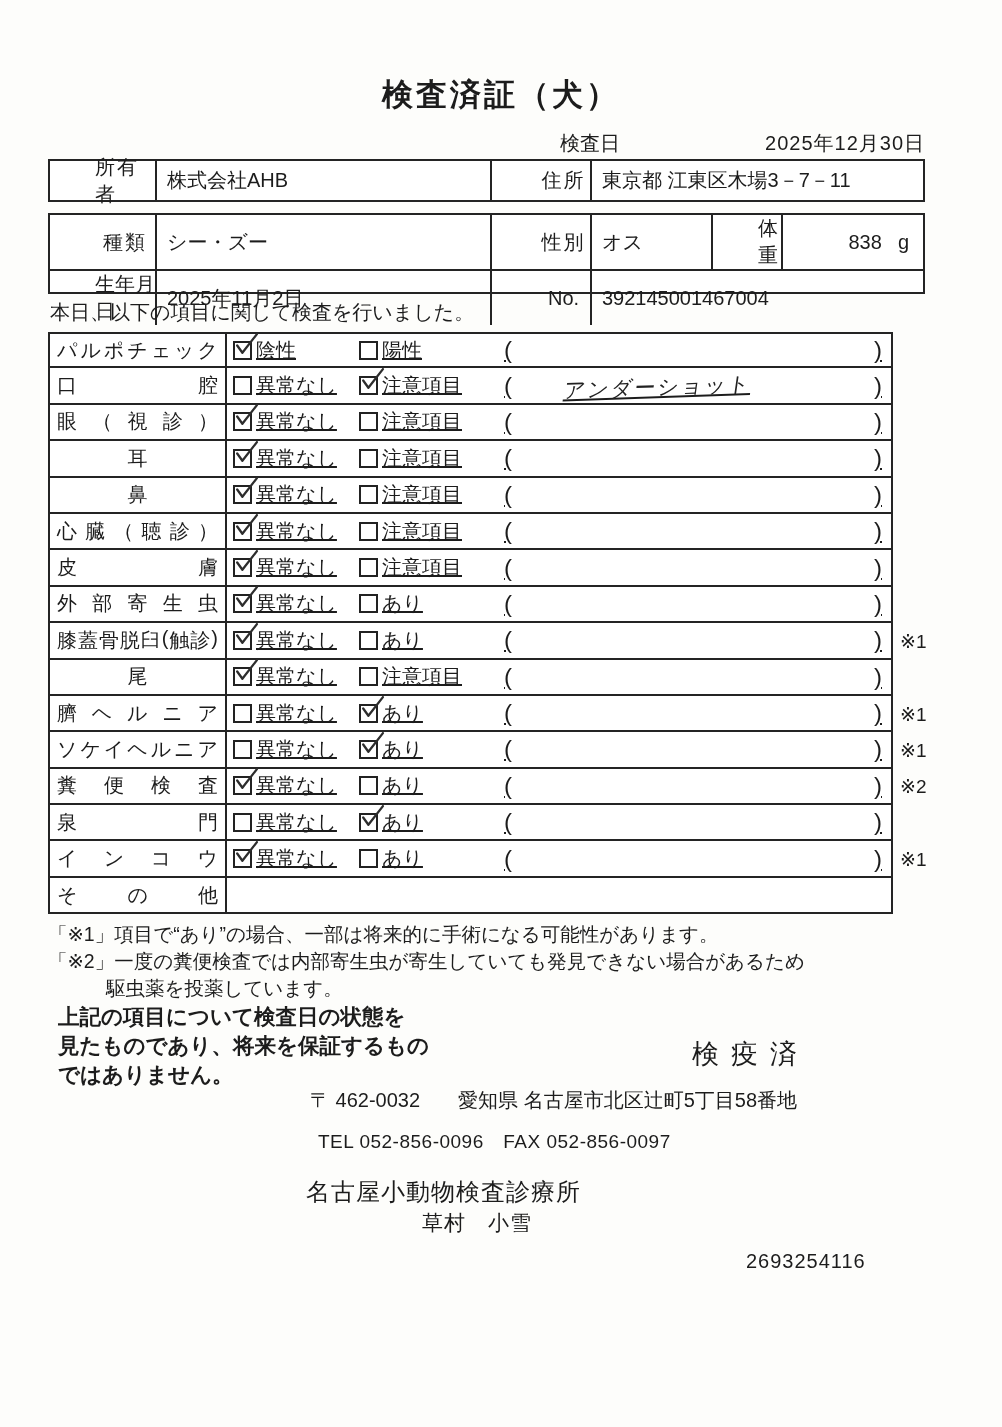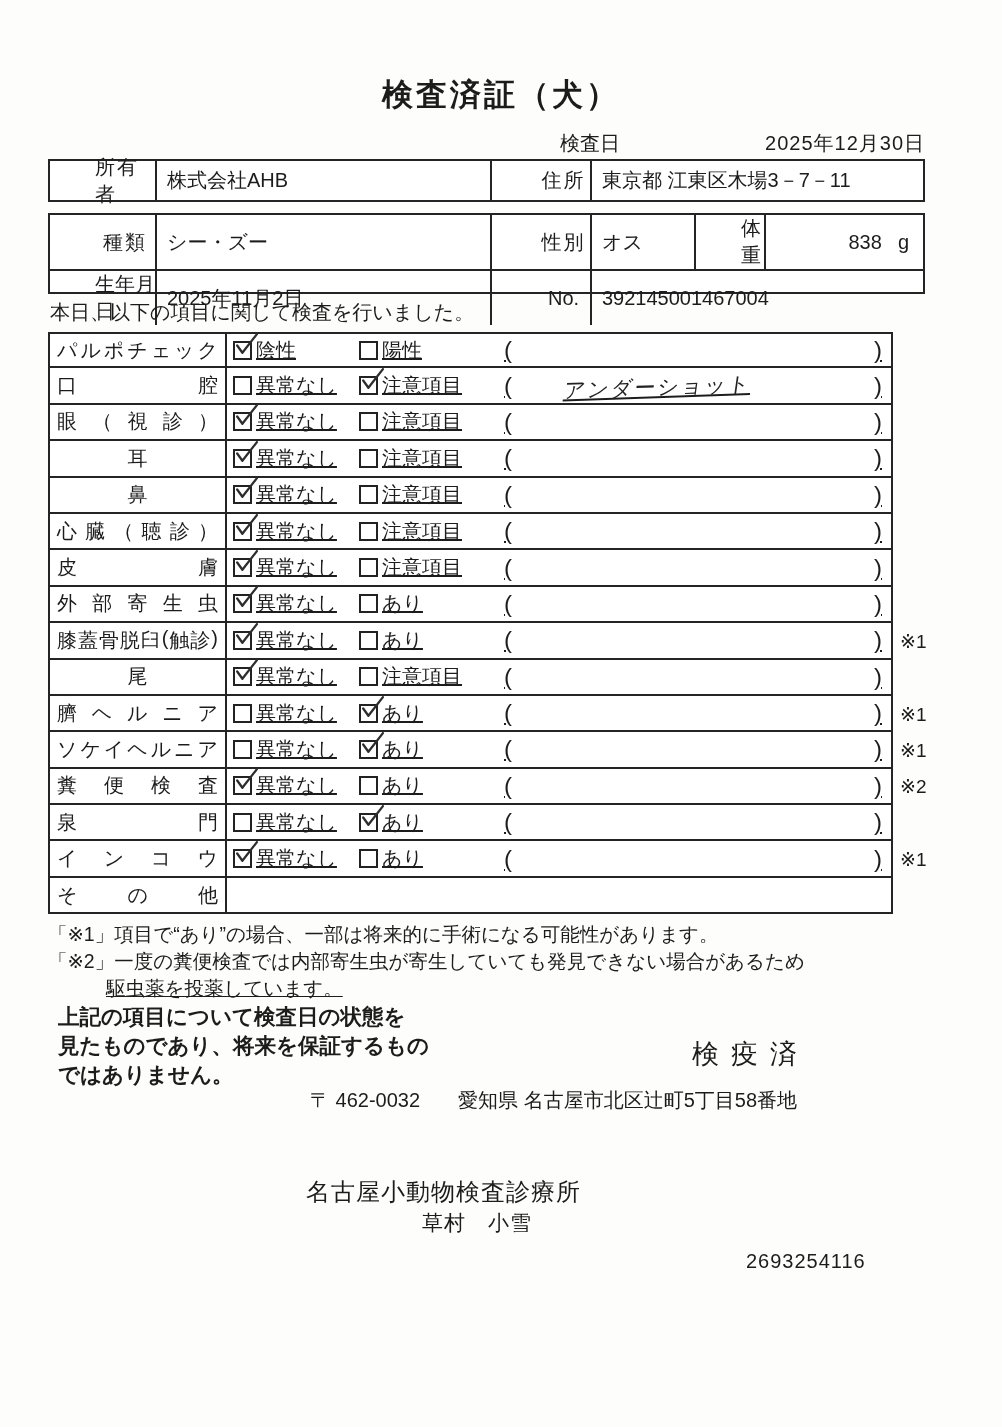--- a/index.html
+++ b/index.html
@@ -18,21 +18,21 @@
   
   .exam-row{top:130px;left:48px;width:877px;display:flex;font-size:20px;align-items:center;}
   .exam-row .lab{margin-left:512px;}
   .exam-row .val{margin-left:auto;letter-spacing:1px;}
   
   .hbox{left:48px;width:877px;border:2px solid #242424;display:flex;font-size:20px;background:#fff;box-sizing:border-box;}
   .box1{top:159px;height:43px;}
   .hcell{display:flex;align-items:center;box-sizing:border-box;}
   .hlab{justify-content:center;letter-spacing:2px;}
   .br{border-right:2px solid #242424;padding-left:45px;}
-  .w107{width:107px;}.w335{width:335px;}.w80{width:100px;text-align:center;}.w100{width:104px;}.w70{width:70px;}
+  .w107{width:107px;}.w335{width:335px;}.w80{width:100px;text-align:center;}.w100{width:121px;}.w70{width:70px;}
   .padl{padding-left:10px;}
   .box2{top:213px;height:81px;flex-direction:column;}
   .hrow{display:flex;flex:1;}
   .hrow.first{border-bottom:2px solid #242424;}
   .weightcell{flex:1;display:flex;align-items:center;justify-content:flex-end;padding-right:14px;gap:16px;}
   .flex1{flex:1;}
   
   .intro{top:299px;left:50px;font-size:20px;}
   
   .insp{top:332px;left:48px;width:895px;}
@@ -50,21 +50,21 @@
   .cb svg{position:absolute;left:-3px;top:-11px;width:27px;height:27px;display:none;overflow:visible;}
   .cb.checked svg{display:block;}
   .cb path{stroke:#2d2d2d;stroke-width:2.2;fill:none;stroke-linecap:round;stroke-linejoin:round;}
   .paren{font-size:24px;font-weight:300;color:#1c1c1c;}
   .paren-close{margin-left:auto;margin-right:9px;}
   .note{flex:1;font-size:21px;color:#222;padding-left:52px;letter-spacing:2px;transform:rotate(-2deg) skewX(-10deg);white-space:nowrap;overflow:visible;}
   .rmark{width:48px;display:flex;align-items:center;padding-left:7px;font-size:19px;box-sizing:border-box;}
   .hide{visibility:hidden;}
   
   .notes{top:921px;left:48px;font-size:19.5px;line-height:27px;}
-  .notes .indent{padding-left:58px;text-decoration:underline;}
+  .notes .indent{padding-left:58px;}
   
   .disclaimer{top:1003px;left:58px;font-size:21.5px;line-height:29px;font-weight:bold;}
   
   .stamp{top:1036px;left:692px;font-size:27px;letter-spacing:12px;}
   
   .postal-row{top:1087px;left:310px;display:flex;gap:38px;font-size:20px;}
   .telfax{top:1129px;left:318px;font-size:19px;letter-spacing:0.5px;}
   .clinic-name{top:1176px;left:306px;font-size:24px;letter-spacing:1px;}
   .examiner{top:1209px;left:422px;font-size:21px;letter-spacing:1px;}
   .serial{top:1250px;left:746px;font-size:20px;letter-spacing:1px;}
@@ -595,17 +595,18 @@
     <div>ではありません。</div>
   </div>
 
   <div class="abs stamp">検疫済</div>
 
   <div class="abs postal-row">
     <span>〒 462-0032</span>
     <span>愛知県 名古屋市北区辻町5丁目58番地</span>
   </div>
 
+  <div class="abs telfax">TEL 052-856-0096　FAX 052-856-0097</div>
   <div class="abs clinic-name">名古屋小動物検査診療所</div>
   <div class="abs examiner">草村　小雪</div>
   <div class="abs serial">2693254116</div>
 
 </div>
 
 </body></html>

